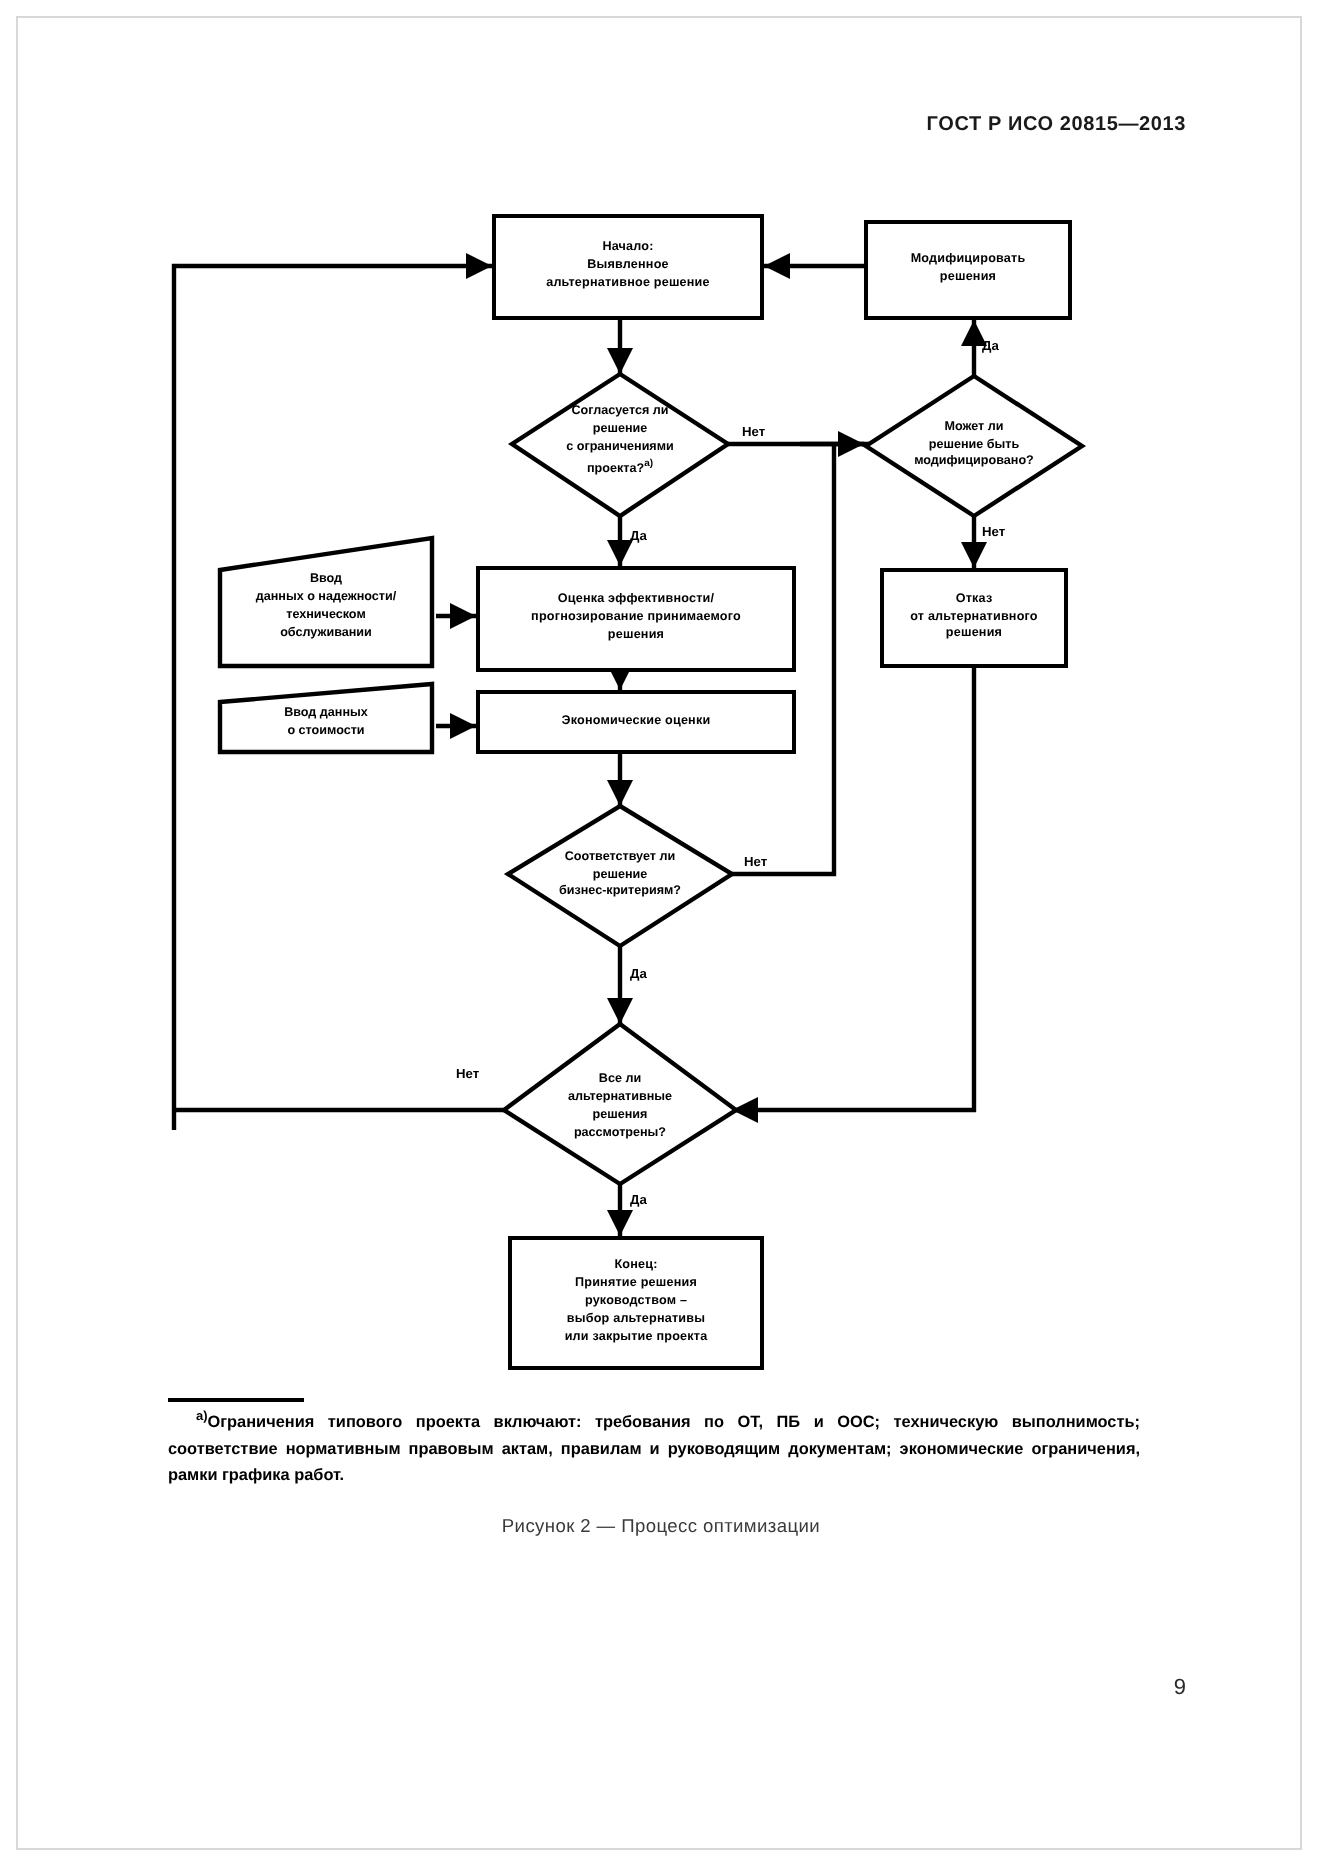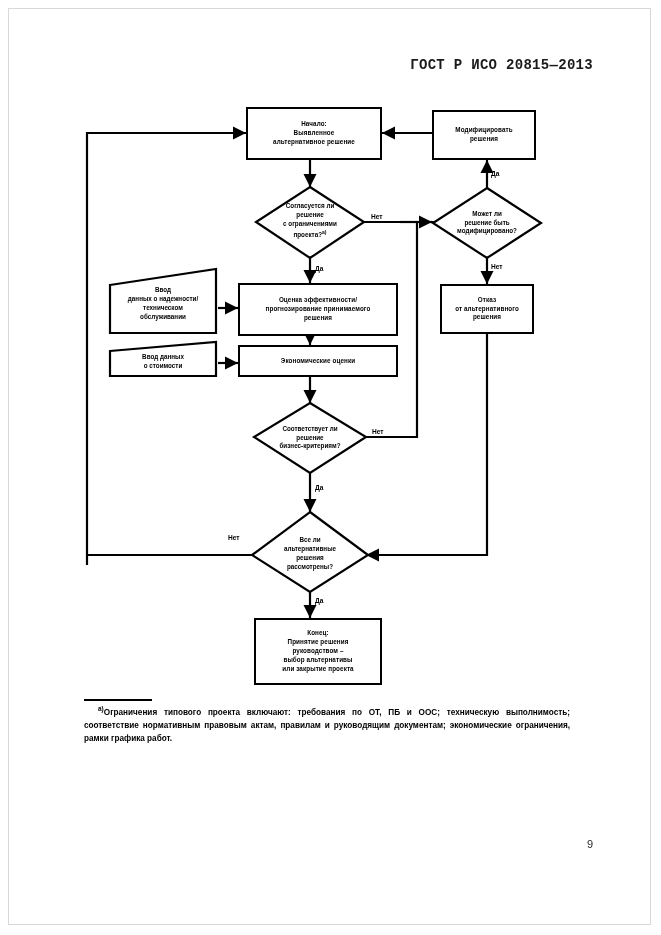--- a/index.html
+++ b/index.html
@@ -25,26 +25,25 @@
     width: 643px;
     height: 917px;
     border: 1px solid #d8d8d8;
     box-sizing: border-box;
     pointer-events: none;
   }
   .header {
     position: absolute;
     top: 57px;
     right: 68px;
-    font-size: 14px;
+    font-size: 10px;
     font-weight: bold;
     letter-spacing: 0.3px;
     color: #1a1a1a;
     white-space: nowrap;
-    font-family: Liberation Mono, monospace;
   }
   .page-number {
     position: absolute;
     right: 68px;
     top: 838px;
     font-size: 11px;
     color: #2b2b2b;
   }
 
   
@@ -328,15 +327,16 @@
     <div class="edgelabel" style="left:372px; top:428px;">Нет</div>
     <div class="edgelabel" style="left:315px; top:484px;">Да</div>
     <div class="edgelabel" style="left:228px; top:534px;">Нет</div>
     <div class="edgelabel" style="left:315px; top:597px;">Да</div>
 
   </div>
 
   <div class="footnote-rule"></div>
   <div class="footnote"><span class="indent"></span><span class="marker">a)</span><span>Ограничения типового проекта включают: требования по ОТ, ПБ и ООС; техническую выполнимость; соответствие нормативным правовым актам, правилам и руководящим документам; экономические ограничения, рамки графика работ.</span></div>
 
+  <div class="caption">Рисунок 2 — Процесс оптимизации</div>
 
   <div class="page-number">9</div>
 </div>
 
 </body></html>

